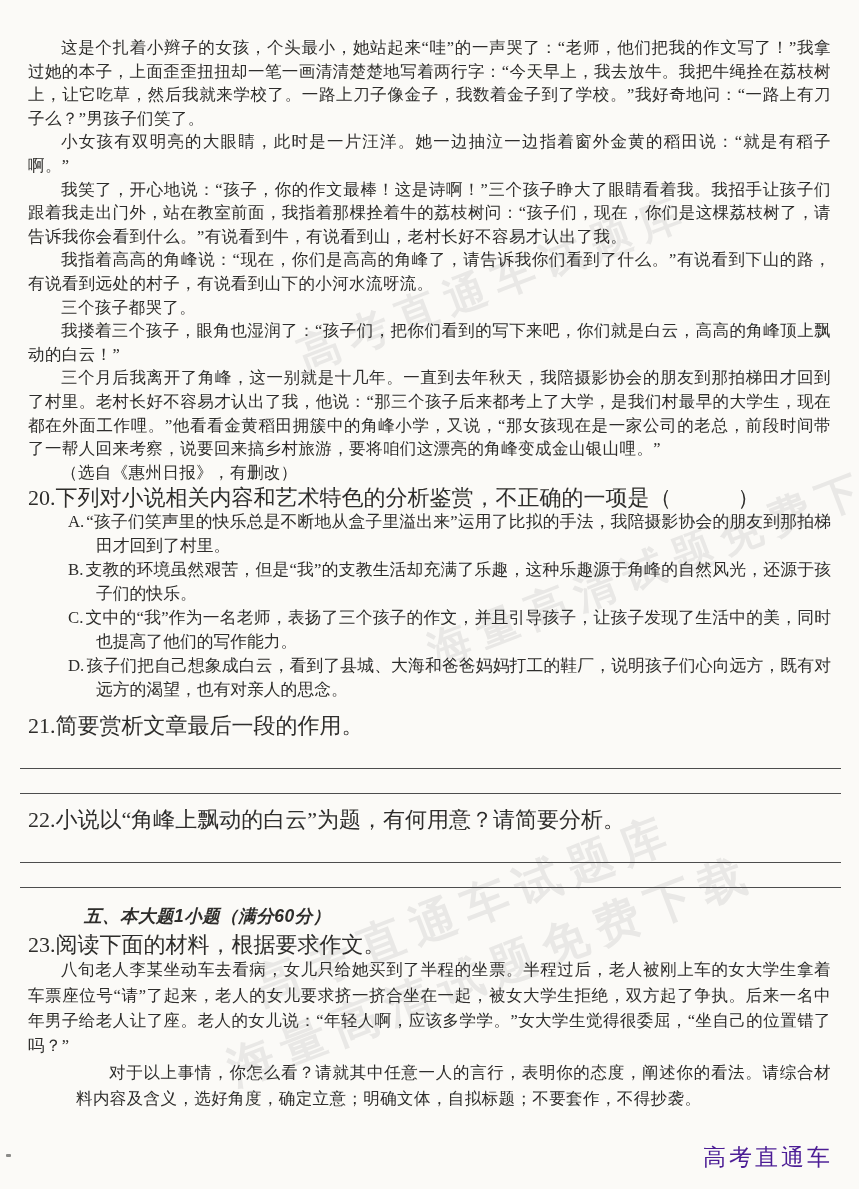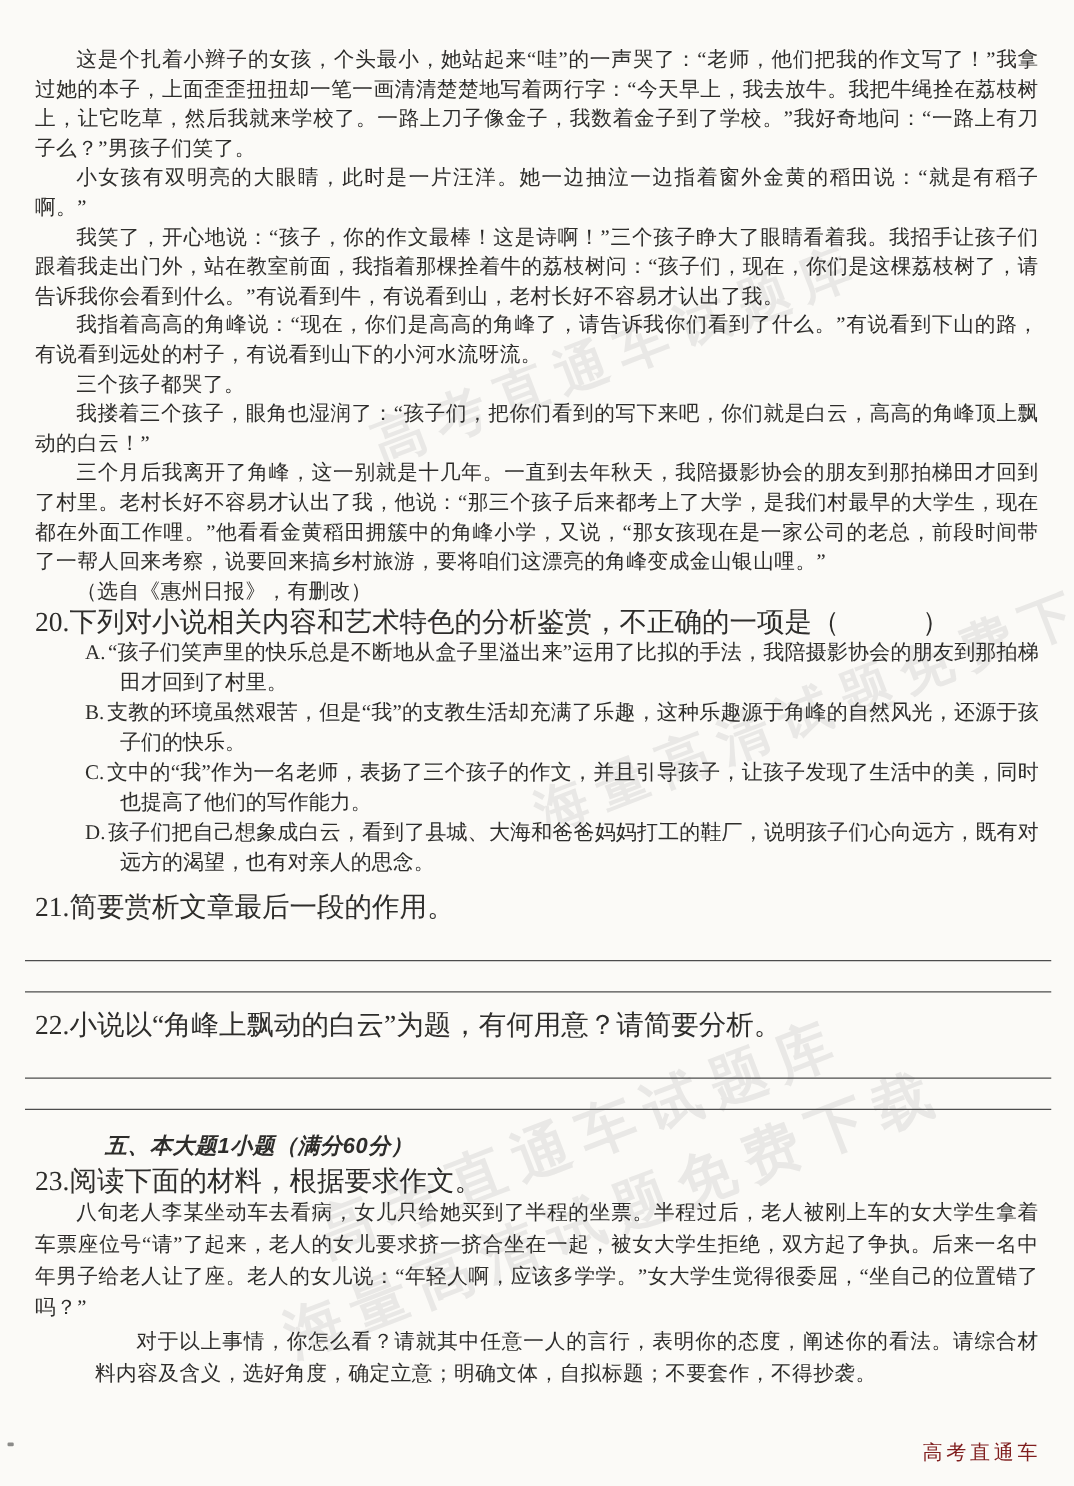--- a/index.html
+++ b/index.html
@@ -95,23 +95,23 @@
   .wm-1 { left: 300px; top: 330px; font-size: 42px; }
   .wm-2 { left: 430px; top: 625px; font-size: 42px; }
   .wm-3 { left: 255px; top: 960px; font-size: 46px; }
   .wm-4 { left: 230px; top: 1040px; font-size: 46px; }
   .footer-mark {
     position: absolute;
     right: 26px;
     bottom: 16px;
     z-index: 3;
     font-family: Liberation Mono, monospace;
-    font-size: 16px;
+    font-size: 23px;
     letter-spacing: 3px;
-    color: #7f1d1d;
+    color: #4c1d95;
   }
   .speck {
     position: absolute;
     left: 6px; bottom: 32px;
     width: 5px; height: 3px;
     background: #8b8b89;
     border-radius: 1px;
     z-index: 1;
   }
 </style>

